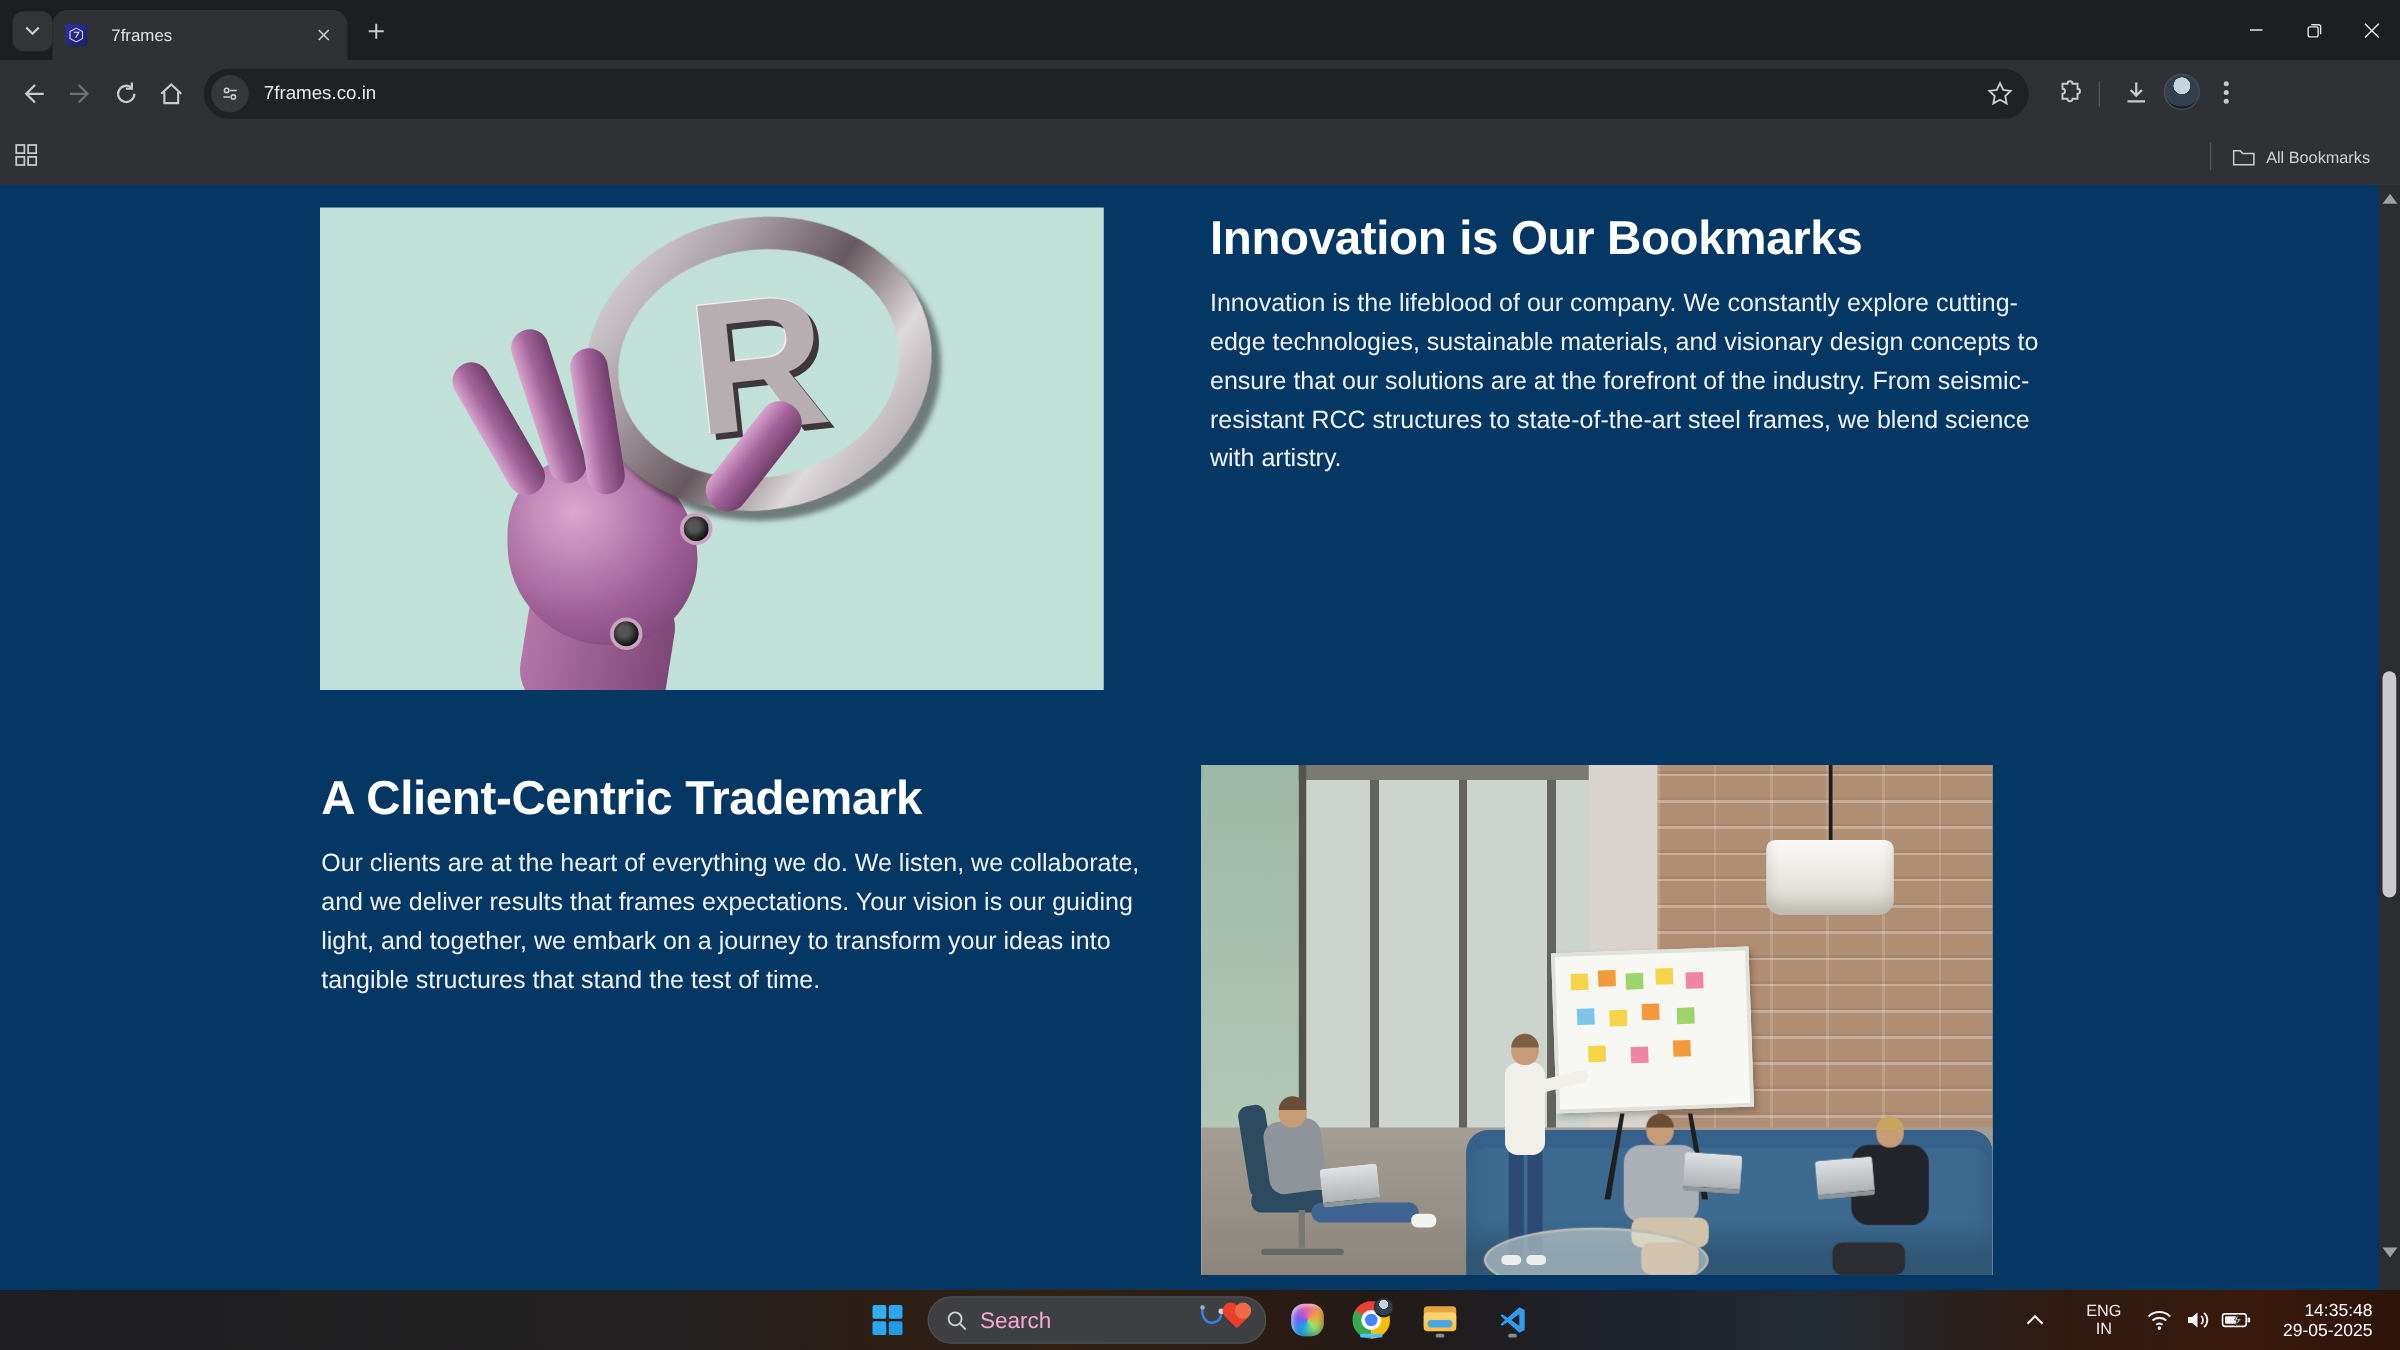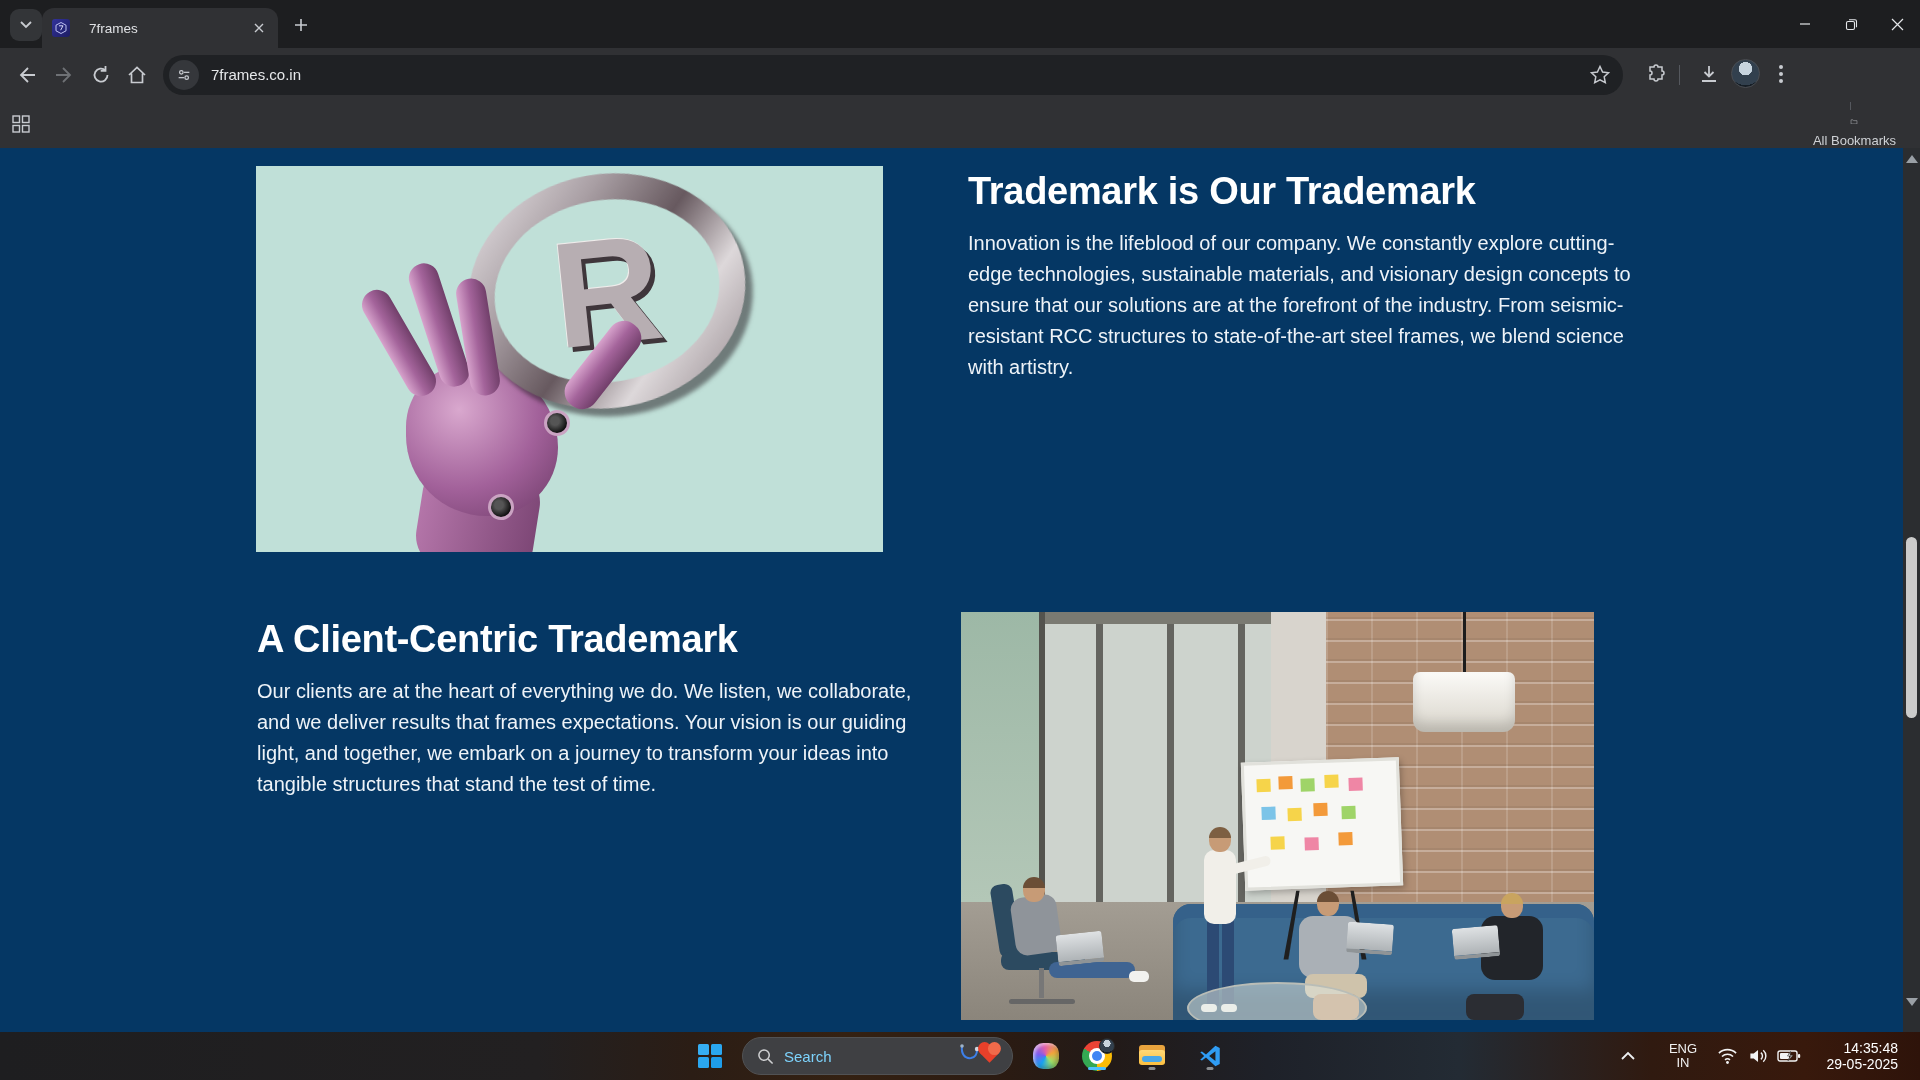--- a/index.html
+++ b/index.html
@@ -32,21 +32,21 @@
   .tb-right-ic{position:absolute;top:15px;width:24px;height:24px;}
   .tb-divider{position:absolute;top:17px;width:1px;height:20px;background:#55585e;}
   .avatar{position:absolute;left:1731px;top:11px;width:27px;height:27px;border-radius:50%;
           background:radial-gradient(circle at 50% 32%,#c7d4de 0 29%,#32404e 30% 72%,#161e26 73%);
           border:1px solid #4a4d52;}
   .kebab{position:absolute;left:1775px;top:14px;width:12px;height:26px;}
   .kebab i{display:block;width:4px;height:4px;border-radius:50%;background:#c8cbd0;margin:3px auto;}
   
   .bookmarks{position:absolute;left:0;top:102px;width:1920px;height:46px;background:#303134;}
   .bm-grid{position:absolute;left:12px;top:13px;width:18px;height:18px;}
-  .bm-right{position:absolute;right:24px;top:0;height:46px;display:flex;align-items:center;gap:9px;flex-direction:column;}
+  .bm-right{position:absolute;right:24px;top:0;height:46px;display:flex;align-items:center;gap:9px;}
   .bm-divider{width:1px;height:22px;background:#55585e;margin-right:8px;}
   .bm-label{font-size:13px;color:#cfd2d6;}
   
   .page{position:absolute;left:0;top:148px;width:1920px;height:884px;background:#053764;overflow:hidden;}
   .h2{position:absolute;color:#ffffff;font-size:38px;font-weight:bold;letter-spacing:-0.3px;white-space:nowrap;}
   .para{position:absolute;color:#eef3f8;font-size:20px;line-height:31px;}
   
   .robot{position:absolute;left:256px;top:18px;width:627px;height:386px;background:#c0e0d8;overflow:hidden;}
   .r-ring{position:absolute;left:212px;top:8px;width:278px;height:234px;border-radius:50%;
           background:linear-gradient(135deg,#efecee 0%,#a99fa4 30%,#67595f 52%,#ddd8da 72%,#8e8287 100%);
@@ -125,21 +125,21 @@
   .sb-thumb{position:absolute;left:3px;top:389px;width:11px;height:181px;border-radius:6px;background:#cbcbcb;}
   
   .taskbar{position:absolute;left:0;top:1032px;width:1920px;height:48px;
     background:linear-gradient(90deg,#1e1e20 0%,#222021 28%,#2b1d15 36%,#342112 44%,#2b1b12 52%,
                #221a18 58%,#1e2129 66%,#232b34 76%,#301a10 86%,#38190c 94%,#2e130a 100%);}
   .tb-item{position:absolute;top:6px;width:36px;height:36px;border-radius:6px;
            display:flex;align-items:center;justify-content:center;}
   .search-pill{position:absolute;left:742px;top:5px;width:271px;height:38px;border-radius:19px;
                background:#3f4043;border:1px solid #515254;box-sizing:border-box;
                display:flex;align-items:center;}
-  .search-label{font-size:15px;color:#7dd3fc;margin-left:10px;}
+  .search-label{font-size:18px;color:#f9a8d4;margin-left:10px;}
   .sh-wrap{position:absolute;right:14px;top:6px;width:40px;height:25px;}
   .sh-heart{position:absolute;right:2px;top:3px;width:13px;height:13px;background:#e8402a;transform:rotate(45deg);}
   .sh-heart::before{content:'';position:absolute;left:-7px;top:0;width:13px;height:13px;border-radius:50%;background:#e8402a;}
   .sh-heart::after{content:'';position:absolute;left:0;top:-7px;width:13px;height:13px;border-radius:50%;background:#f06a4a;}
   .copilot{width:26px;height:26px;border-radius:40%;
            background:conic-gradient(from 210deg,#19a1f0,#7b5bf2,#e25fa8,#f2a63b,#9be06a,#19a1f0);
            box-shadow:inset 2px 2px 3px rgba(255,255,255,.5), inset -2px -2px 4px rgba(0,0,0,.25);}
   .chrome-ic{position:relative;width:30px;height:30px;border-radius:50%;
      background:conic-gradient(from -60deg,#ea4335 0 120deg,#fbbc05 120deg 240deg,#34a853 240deg 360deg);}
   .chrome-ic::before{content:'';position:absolute;inset:7px;border-radius:50%;background:#fff;}
@@ -279,21 +279,21 @@
       <div class="r-palm"></div>
       <div class="r-ring"></div>
       <div class="r-letter">R</div>
       <div class="r-f r-f1"></div>
       <div class="r-f r-f2"></div>
       <div class="r-f r-f3"></div>
       <div class="r-thumb"></div>
       <div class="r-j r-j1"></div>
       <div class="r-j r-j2"></div>
     </div>
-    <div class="h2" style="left:968px;top:22px;">Trademark is Our Trademark</div>
+    <div class="h2" style="left:968px;top:22px;">Innovation is Our Bookmarks</div>
     <div class="para" style="left:968px;top:80px;width:676px;">Innovation is the lifeblood of our company. We constantly explore cutting-edge technologies, sustainable materials, and visionary design concepts to ensure that our solutions are at the forefront of the industry. From seismic-resistant RCC structures to state-of-the-art steel frames, we blend science with artistry.</div>
 
     <div class="h2" style="left:257px;top:470px;">A Client-Centric Trademark</div>
     <div class="para" style="left:257px;top:528px;width:660px;">Our clients are at the heart of everything we do. We listen, we collaborate, and we deliver results that frames expectations. Your vision is our guiding light, and together, we embark on a journey to transform your ideas into tangible structures that stand the test of time.</div>
 
     <div class="meeting">
       <div class="m-frames"></div>
       <div class="m-glass"></div>
       <div class="m-brick"></div>
       <div class="m-floor"></div>

